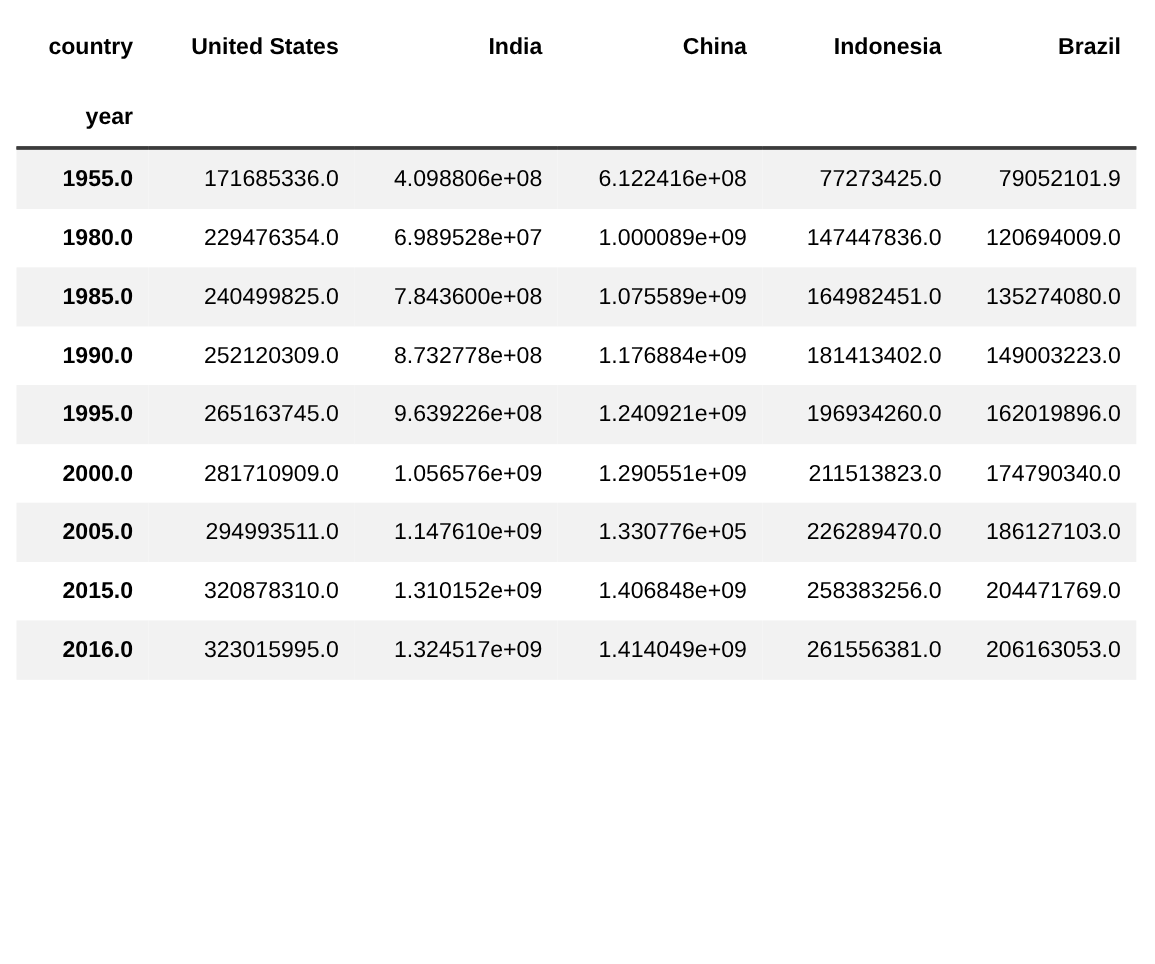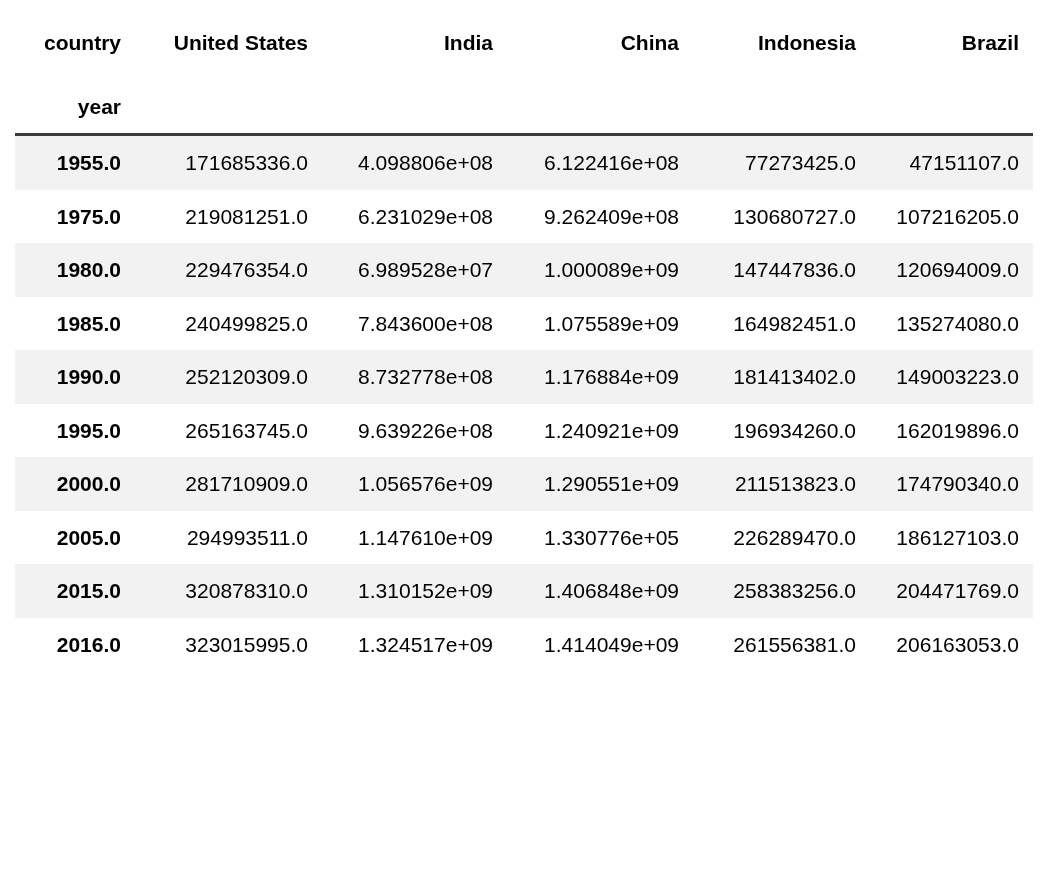--- a/index.html
+++ b/index.html
@@ -110,29 +110,21 @@
         <th></th>
       </tr>
     </thead>
     <tbody>
       <tr>
         <th class="row-index">1955.0</th>
         <td>171685336.0</td>
         <td>4.098806e+08</td>
         <td>6.122416e+08</td>
         <td>77273425.0</td>
-        <td>47151107.0</td>
-      </tr>
-      <tr>
-        <th class="row-index">1975.0</th>
-        <td>219081251.0</td>
-        <td>6.231029e+08</td>
-        <td>9.262409e+08</td>
-        <td>130680727.0</td>
-        <td>107216205.0</td>
+        <td>79052101.9</td>
       </tr>
       <tr>
         <th class="row-index">1980.0</th>
         <td>229476354.0</td>
         <td>6.989528e+07</td>
         <td>1.000089e+09</td>
         <td>147447836.0</td>
         <td>120694009.0</td>
       </tr>
       <tr>

